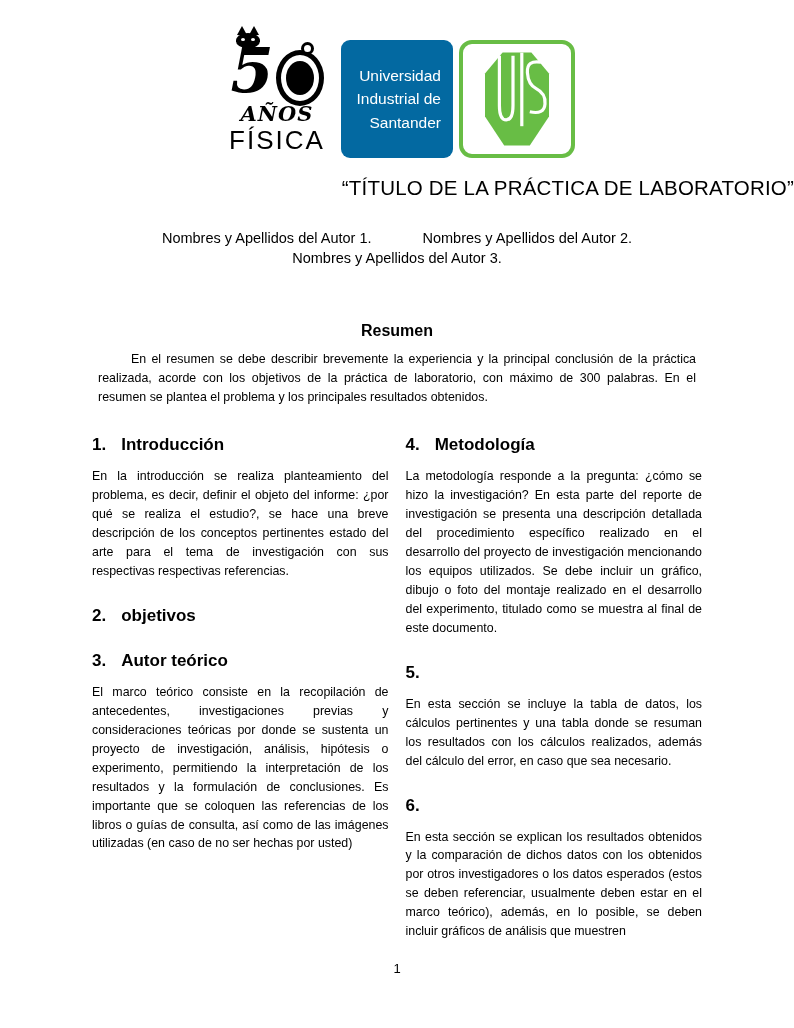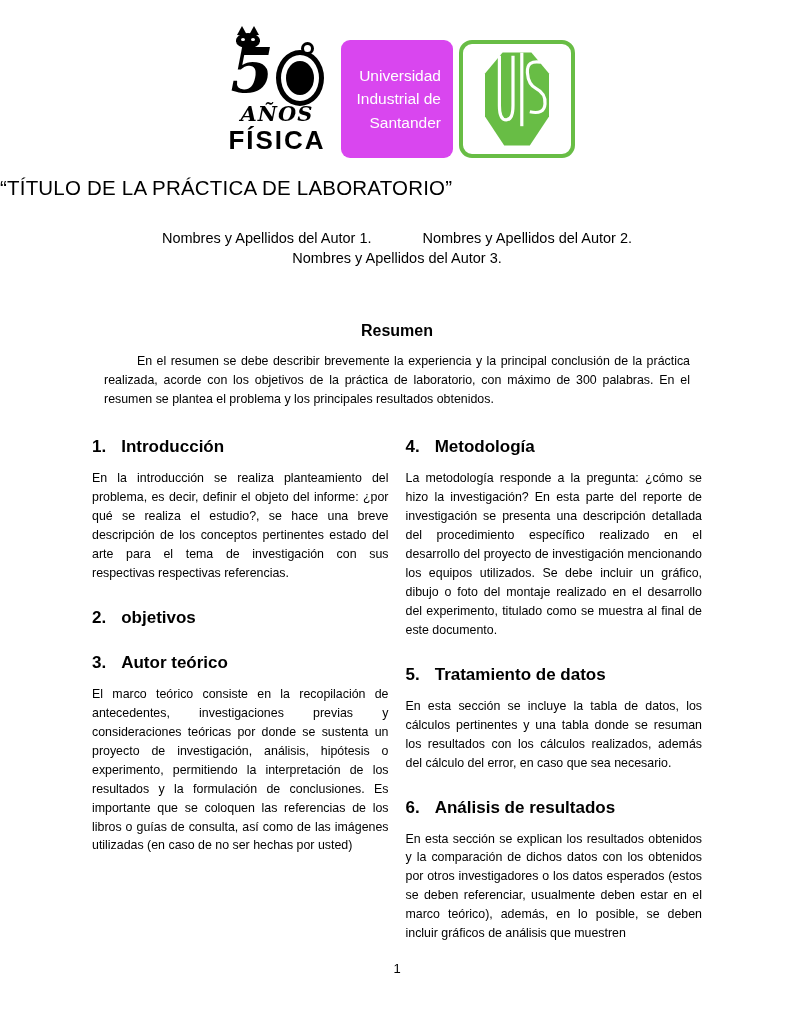--- a/index.html
+++ b/index.html
@@ -18,44 +18,44 @@
   .five { font-family:"DejaVu Serif", serif; font-style:italic; font-weight:700; font-size:62px; line-height:0.95; display:inline-block; }
   .cat-head { position:absolute; top:-9px; left:6px; width:24px; height:15px; background:#000; border-radius:50% 50% 45% 45%; }
   .ear { position:absolute; top:-7px; width:0; height:0; border-left:5px solid transparent; border-right:5px solid transparent; border-bottom:9px solid #000; }
   .ear.el { left:1px; } .ear.er { right:1px; }
   .eye { position:absolute; top:5px; width:4px; height:3px; background:#fff; border-radius:50%; }
   .eye.yl { left:5px; } .eye.yr { right:5px; }
   .zero-ring { position:relative; width:38px; height:46px; border:5px solid #000; border-radius:50%; margin-left:2px; margin-top:8px; }
   .zinner { position:absolute; inset:6px 5px; background:#000; border-radius:50%; }
   .crown { position:absolute; top:-13px; right:5px; width:7px; height:7px; border:3px solid #000; border-radius:50%; background:#fff; }
   .anos { font-family:"DejaVu Serif", serif; font-style:italic; font-weight:700; font-size:21px; margin-top:-5px; letter-spacing:1px; }
-  .fisica { font-weight:700; font-size:26px; letter-spacing:2px; margin-top:-1px; }
+  .fisica { font-weight:400; font-size:26px; letter-spacing:2px; margin-top:-1px; }
 
   .logo-uisbox {
-    width:112px; height:118px; background:#d946ef; border-radius:9px; color:#fff;
+    width:112px; height:118px; background:#0369a1; border-radius:9px; color:#fff;
     display:flex; flex-direction:column; justify-content:center; text-align:right;
     padding-right:12px; box-sizing:border-box; font-size:15.5px; line-height:1.5; font-weight:400;
   }
 
   .logo-shieldbox {
     width:116px; height:118px; background:#fff; border:4px solid #68BD45; border-radius:13px;
     box-sizing:border-box; display:flex; align-items:center; justify-content:center;
   }
   .shield-svg { width:80px; height:100px; }
 
   
-  .title { margin:14px 0 0; text-align:left; font-size:20.5px; font-weight:400; letter-spacing:0.2px; }
+  .title { margin:14px 0 0; text-align:right; font-size:20.5px; font-weight:400; letter-spacing:0.2px; }
   .authors-row { display:flex; justify-content:center; gap:51px; margin-top:30px; font-size:14.5px; }
   .author3 { text-align:center; margin-top:4px; font-size:14.5px; }
   .affiliation { text-align:center; margin-top:3px; font-size:12px; }
 
   
   .abstract { margin:56px 92px 0; }
   .abs-h { text-align:center; font-weight:700; font-size:16px; margin:0 0 10px; }
-  .abs-p { margin:12px; font-size:12.4px; line-height:1.53; text-align:justify; text-indent:33px; }
+  .abs-p { margin:6px; font-size:12.4px; line-height:1.53; text-align:justify; text-indent:33px; }
 
   
   .columns { display:flex; gap:17px; margin:28px 92px 0; }
   .col { flex:1; min-width:0; }
   .sec { margin-top:25px; }
   .sec.first { margin-top:0; }
   .sec-h { display:flex; gap:15px; margin:0 0 12px; font-size:17px; font-weight:700; }
   .sec-p { margin:0; font-size:12.4px; line-height:1.53; text-align:justify;
            hyphens:auto; -webkit-hyphens:auto; overflow-wrap:break-word; }
 
@@ -153,29 +153,27 @@
         <h2 class="sec-h">
           <span>4.</span>
           <span>Metodología</span>
         </h2>
         <p class="sec-p">La metodología responde a la pregunta: ¿cómo se hizo la investigación? En esta parte del reporte de investigación se presenta una descripción detallada del procedimiento específico realizado en el desarrollo del proyecto de investigación mencionando los equipos utilizados. Se debe incluir un gráfico, dibujo o foto del montaje realizado en el desarrollo del experimento, titulado como se muestra al final de este documento.</p>
       </section>
 
       <section class="sec">
         <h2 class="sec-h">
           <span>5.</span>
-          <span>Tratamiento de datos</span>
         </h2>
         <p class="sec-p">En esta sección se incluye la tabla de datos, los cálculos pertinentes y una tabla donde se resuman los resultados con los cálculos realizados, además del cálculo del error, en caso que sea necesario.</p>
       </section>
 
       <section class="sec">
         <h2 class="sec-h">
           <span>6.</span>
-          <span>Análisis de resultados</span>
         </h2>
         <p class="sec-p">En esta sección se explican los resultados obtenidos y la comparación de dichos datos con los obtenidos por otros investigadores o los datos esperados (estos se deben referenciar, usualmente deben estar en el marco teórico), además, en lo posible, se deben incluir gráficos de análisis que muestren</p>
       </section>
     </div>
 
   </div>
 
   <div class="pageno">1</div>
 
 </div>

